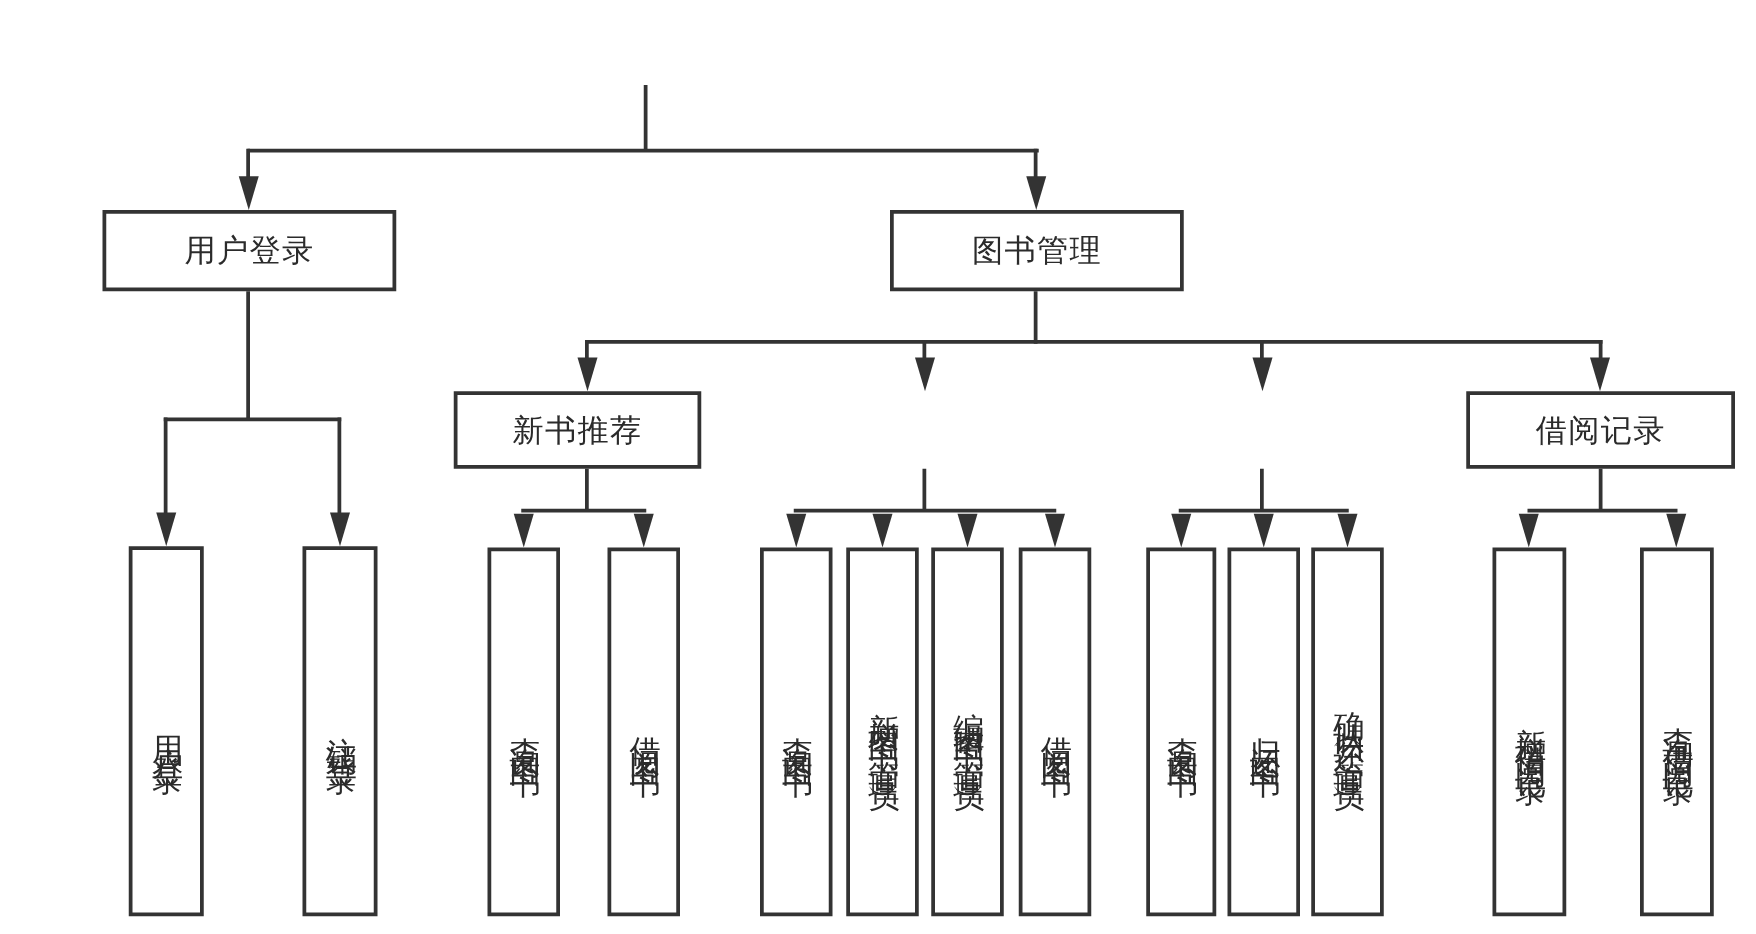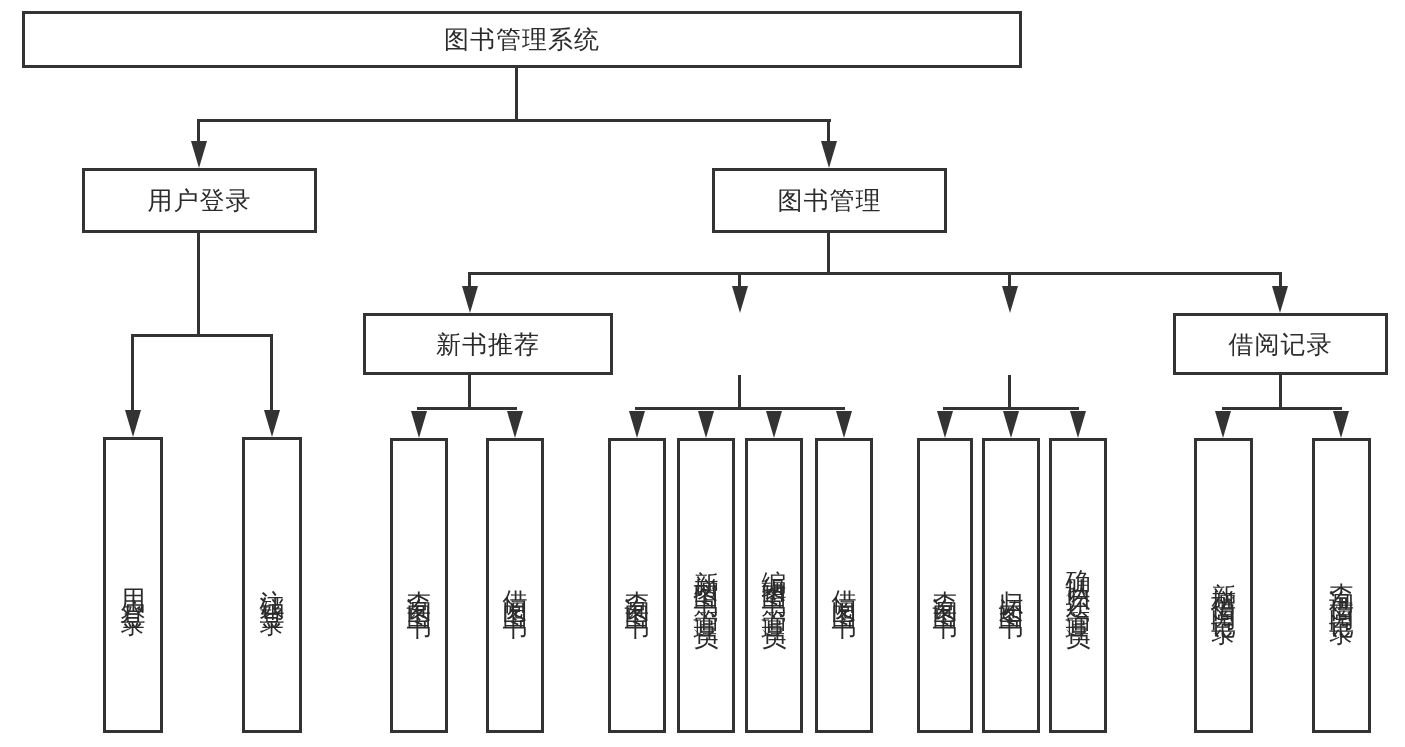--- a/index.html
+++ b/index.html
@@ -59,23 +59,20 @@
     white-space:nowrap;
     z-index:5;
     background:transparent;
   }
 </style>
 </head>
 <body>
 
 <div class="canvas">
 
-  <div class="box" style="left:22px;top:11px;width:1000px;height:57px;">
-    <span>图书管理系统</span>
-  </div>
 
   <div class="vline" style="left:515px;top:68px;height:53px;"></div>
   <div class="hline" style="left:198px;top:119px;width:633px;"></div>
   <div class="vline" style="left:197px;top:119px;height:28px;"></div>
   <div class="vline" style="left:827px;top:119px;height:28px;"></div>
   <div class="arrow" style="left:191px;top:141px;"></div>
   <div class="arrow" style="left:821px;top:141px;"></div>
 
   <div class="box" style="left:82px;top:168px;width:235px;height:65px;">
     <span>用户登录</span>
@@ -95,21 +92,21 @@
   <div class="hline" style="left:469px;top:272px;width:813px;"></div>
   <div class="vline" style="left:468px;top:272px;height:20px;"></div>
   <div class="vline" style="left:738px;top:272px;height:20px;"></div>
   <div class="vline" style="left:1008px;top:272px;height:20px;"></div>
   <div class="vline" style="left:1279px;top:272px;height:20px;"></div>
   <div class="arrow" style="left:462px;top:286px;"></div>
   <div class="arrow" style="left:732px;top:286px;"></div>
   <div class="arrow" style="left:1002px;top:286px;"></div>
   <div class="arrow" style="left:1272px;top:286px;"></div>
 
-  <div class="box" style="left:363px;top:313px;width:250px;height:62px;">
+  <div class="box" style="left:363px;top:313px;width:198px;height:62px;">
     <span>新书推荐</span>
   </div>
   <div class="box" style="left:1173px;top:313px;width:215px;height:62px;">
     <span>借阅记录</span>
   </div>
 
   <div class="vline" style="left:468px;top:375px;height:34px;"></div>
   <div class="hline" style="left:417px;top:407px;width:100px;"></div>
   <div class="arrow" style="left:411px;top:411px;"></div>
   <div class="arrow" style="left:507px;top:411px;"></div>

